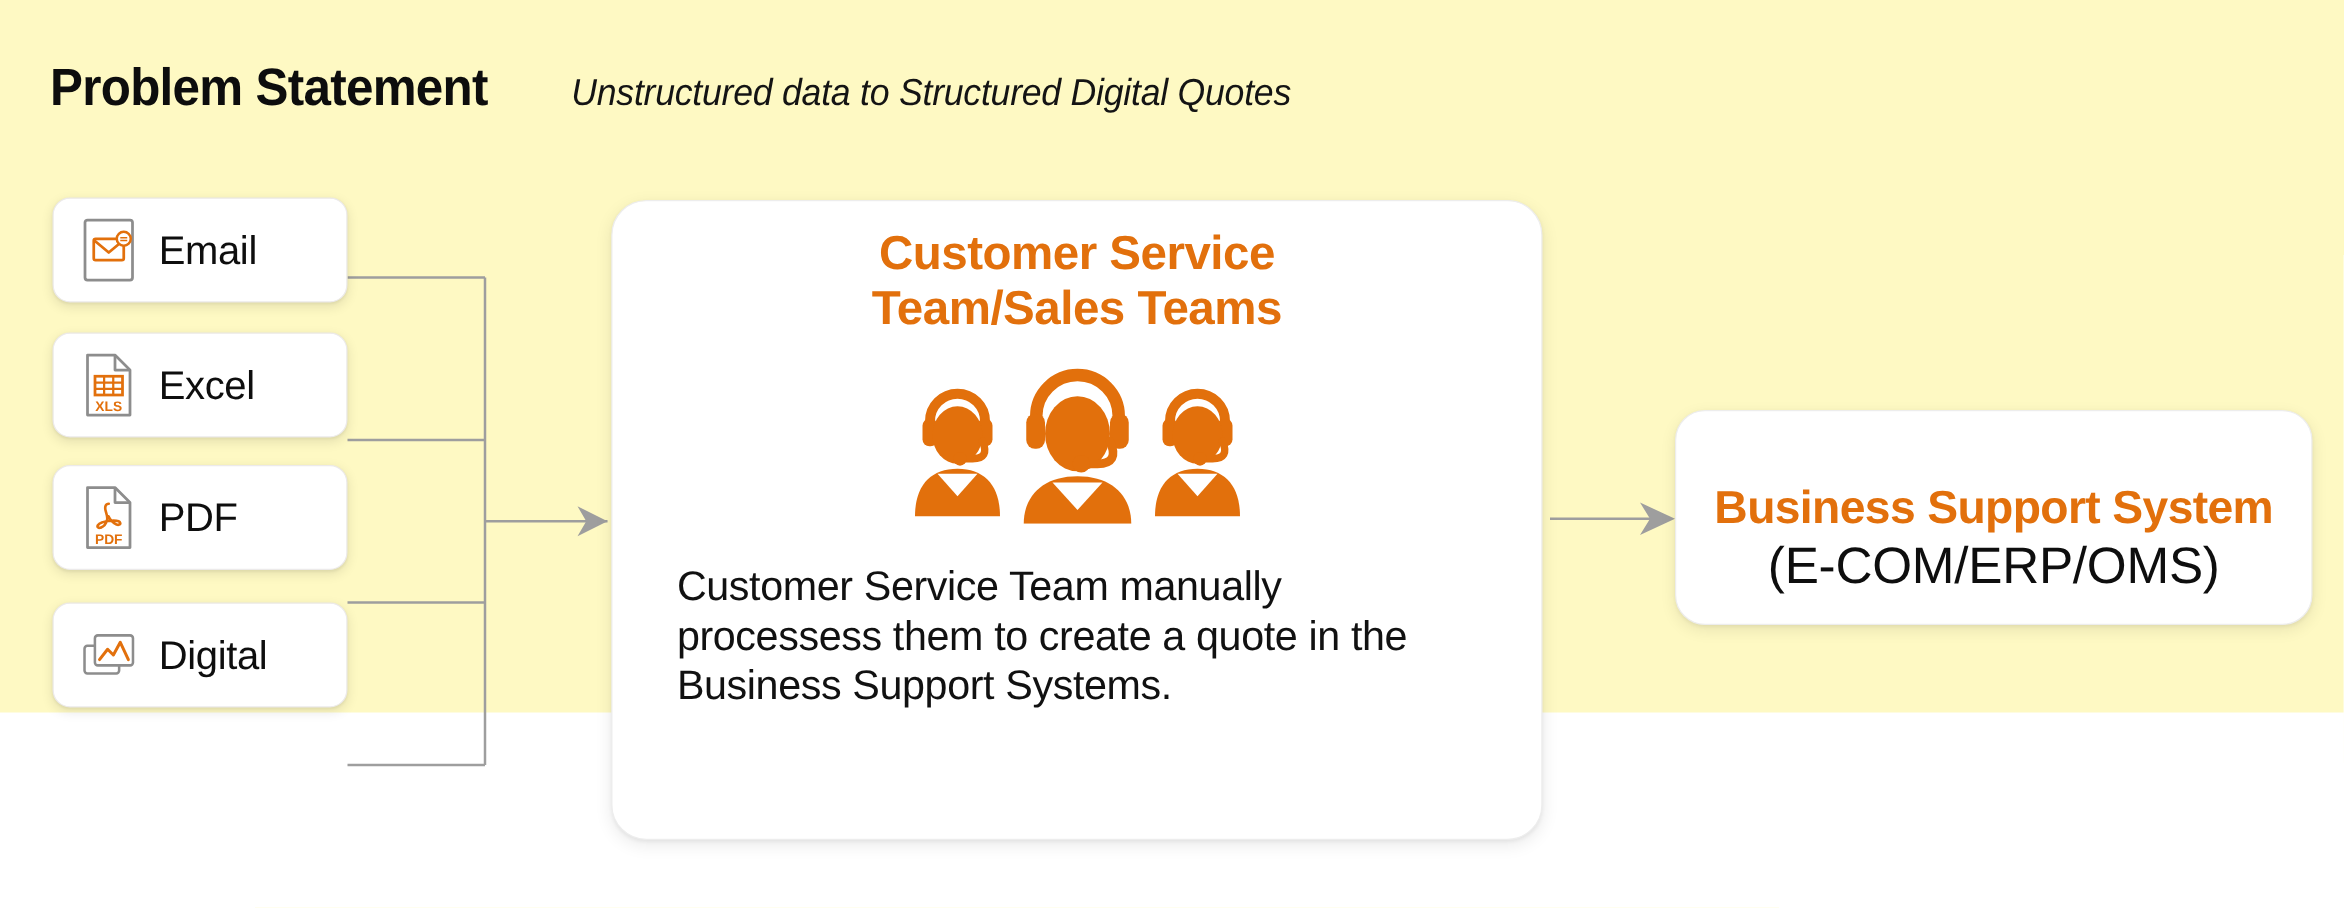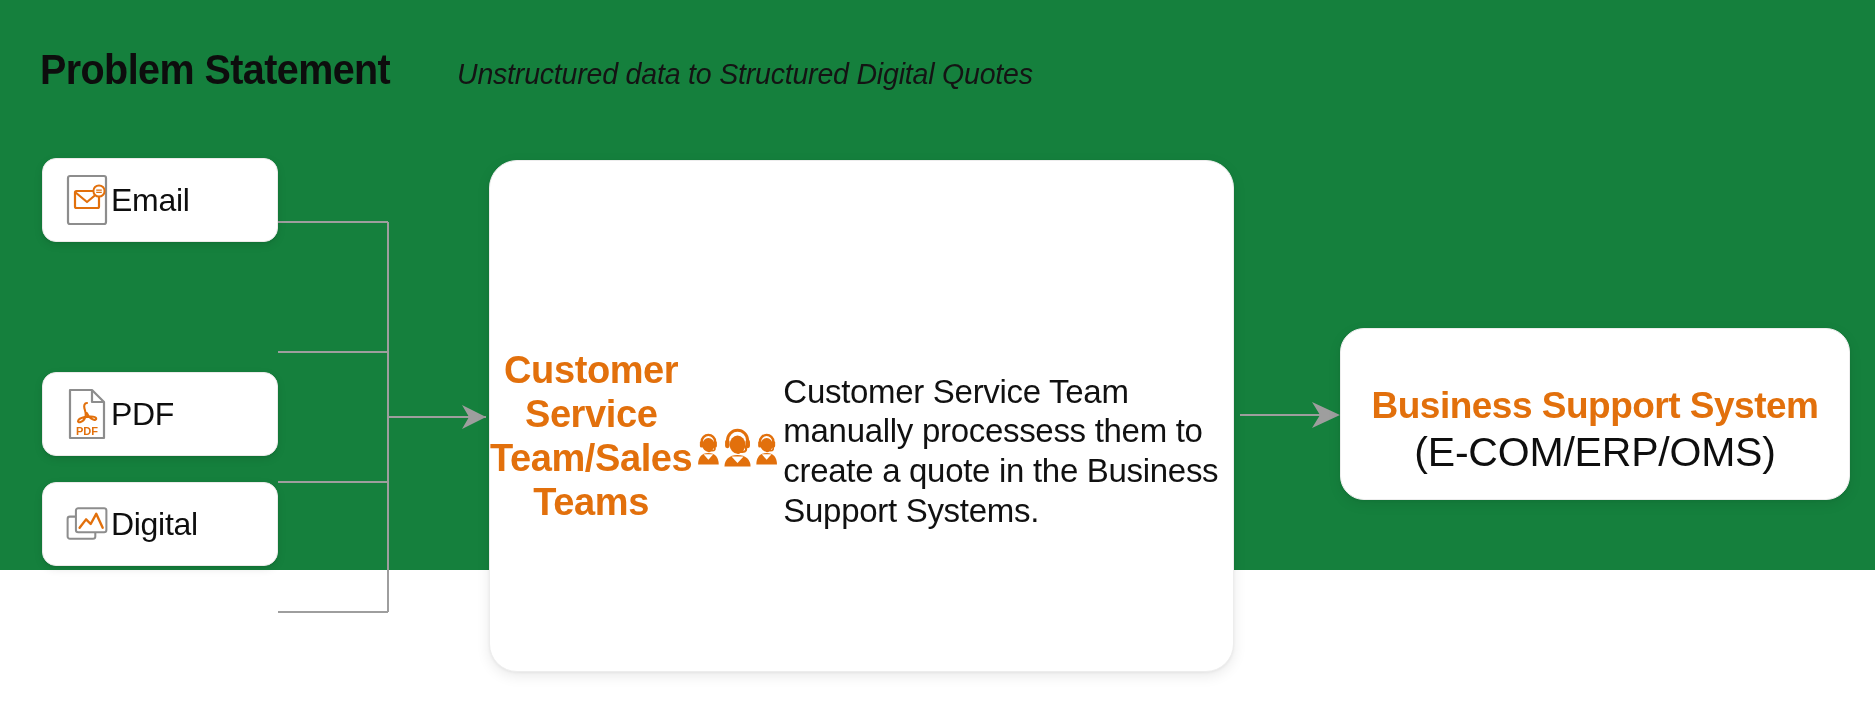--- a/index.html
+++ b/index.html
@@ -9,21 +9,21 @@
     height: 726px;
     background: #ffffff;
     font-family: "Liberation Sans", sans-serif;
     overflow: hidden;
   }
 
   #stage {
     position: relative;
     width: 1875px;
     height: 570px;
-    background: #15803d;
+    background: #fef9c3;
   }
 
   
   #header {
     position: absolute;
     left: 40px;
     top: 46px;
     display: flex;
     align-items: baseline;
     gap: 44px;
@@ -53,20 +53,21 @@
     left: 42px;
     width: 236px;
     height: 84px;
     background: #ffffff;
     border: 1px solid #eceaea;
     border-radius: 14px;
     box-shadow: 0 3px 9px rgba(0,0,0,0.10), 0 1px 2px rgba(0,0,0,0.05);
     display: flex;
     align-items: center;
     padding-left: 20px;
+    gap: 16px;
   }
   .source-card .label {
     font-size: 32px;
     font-weight: 400;
     color: #0e0e0e;
     letter-spacing: -0.3px;
   }
   .file-icon { width: 48px; height: 52px; flex: 0 0 auto; display: block; }
 
   
@@ -77,22 +78,23 @@
     position: absolute;
     left: 489px;
     top: 160px;
     width: 745px;
     height: 512px;
     background: #ffffff;
     border: 1px solid #ededed;
     border-radius: 28px;
     box-shadow: 0 4px 14px rgba(0,0,0,0.085), 0 1px 3px rgba(0,0,0,0.05);
     display: flex;
+    flex-direction: column;
     align-items: center;
-    padding-top: 40px;
+    padding-top: 20px;
   }
   #center-heading {
     font-size: 38px;
     font-weight: 700;
     color: #E2700C;
     text-align: center;
     line-height: 1.16;
     letter-spacing: -0.4px;
     max-width: 560px;
   }
@@ -174,20 +176,30 @@
     <svg class="file-icon" viewBox="0 0 48 52">
       <rect x="5" y="2" width="38" height="48" rx="2" fill="#ffffff" stroke="#8d8d8d" stroke-width="2.2"></rect>
       <rect x="12" y="17" width="24" height="17" rx="1.5" fill="#ffffff" stroke="#E2700C" stroke-width="2.2"></rect>
       <path d="M12 18 L24 28 L36 18" fill="none" stroke="#E2700C" stroke-width="2.2" stroke-linejoin="round"></path>
       <circle cx="36" cy="17" r="5.6" fill="#ffffff" stroke="#E2700C" stroke-width="2"></circle>
       <path d="M33.2 16.2 h5.6 M33.2 18.4 h5.6" stroke="#E2700C" stroke-width="1.3"></path>
     </svg>
     <span class="label">Email</span>
   </div>
 
+  <div class="source-card" style="top:266px">
+    <svg class="file-icon" viewBox="0 0 48 52">
+      <path d="M7 2 h22 l12 12 v36 h-34 z" fill="#ffffff" stroke="#8d8d8d" stroke-width="2.2" stroke-linejoin="round"></path>
+      <path d="M29 2 v12 h12" fill="none" stroke="#8d8d8d" stroke-width="2.2" stroke-linejoin="round"></path>
+      <rect x="13" y="19" width="22" height="15" fill="none" stroke="#E2700C" stroke-width="2.2"></rect>
+      <path d="M13 24 h22 M13 29 h22 M20.3 19 v15 M27.6 19 v15" stroke="#E2700C" stroke-width="1.8"></path>
+      <text x="24" y="47" font-family="'Liberation Sans', sans-serif" font-size="11" font-weight="700" fill="#E2700C" text-anchor="middle">XLS</text>
+    </svg>
+    <span class="label">Excel</span>
+  </div>
 
   <div class="source-card" style="top:372px">
     <svg class="file-icon" viewBox="0 0 48 52">
       <path d="M7 2 h22 l12 12 v36 h-34 z" fill="#ffffff" stroke="#8d8d8d" stroke-width="2.2" stroke-linejoin="round"></path>
       <path d="M29 2 v12 h12" fill="none" stroke="#8d8d8d" stroke-width="2.2" stroke-linejoin="round"></path>
       <path d="M24 15 c-2.6 0 -3.2 2.6 -2.6 5.2 c0.5 2.3 1.9 5 1.3 7.6 c-0.7 2.9 -2.9 5.6 -5.1 6.3
                c-2 0.7 -3.1 -0.6 -2.3 -1.9 c1.2 -2 5.4 -3.2 10.3 -3.6 c4 -0.3 7.2 0.4 7.6 1.8
                c0.3 1.2 -1.4 1.8 -3 1.2 c-2.4 -0.9 -5 -3.6 -6.4 -6.6" fill="none" stroke="#E2700C" stroke-width="2.1" stroke-linecap="round" stroke-linejoin="round"></path>
       <text x="24" y="47" font-family="'Liberation Sans', sans-serif" font-size="11" font-weight="700" fill="#E2700C" text-anchor="middle">PDF</text>
     </svg>

